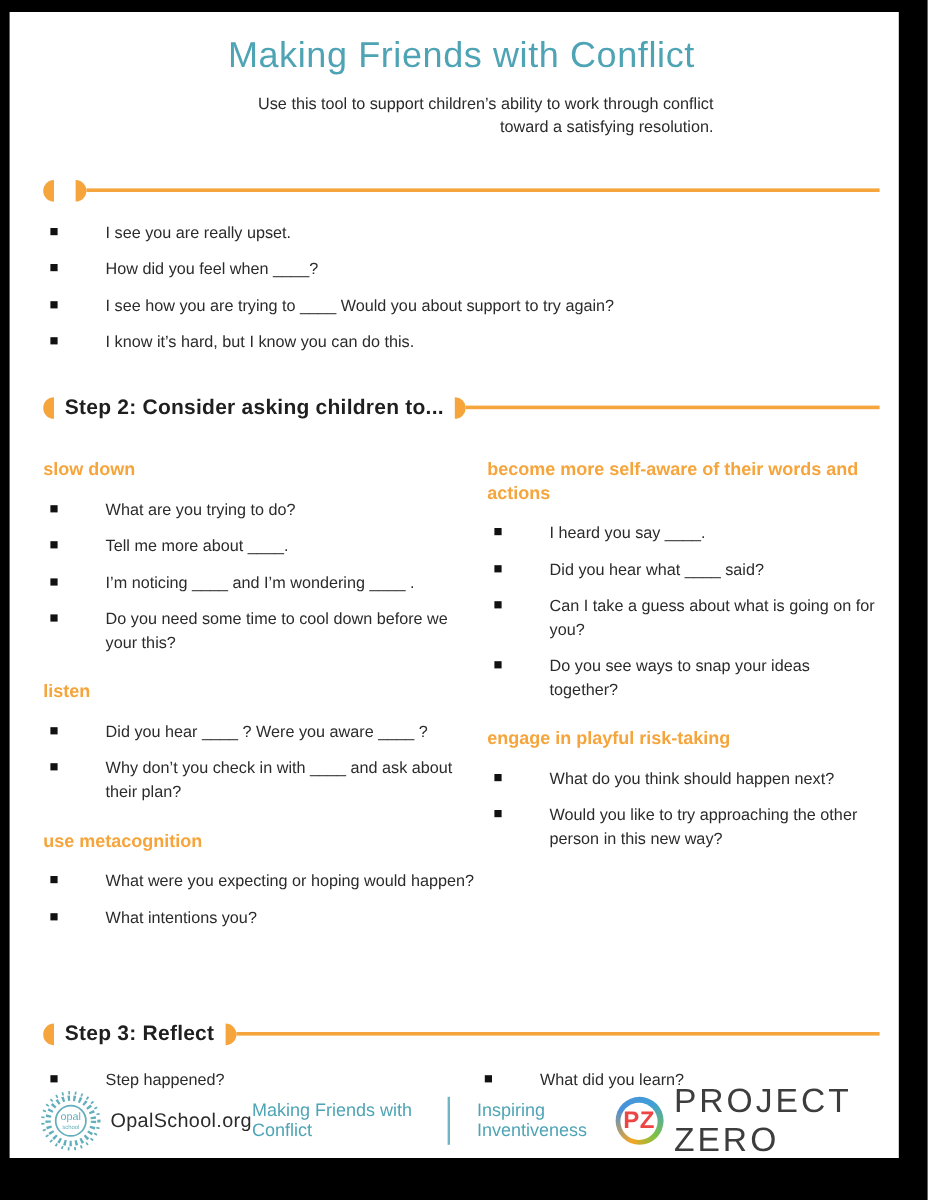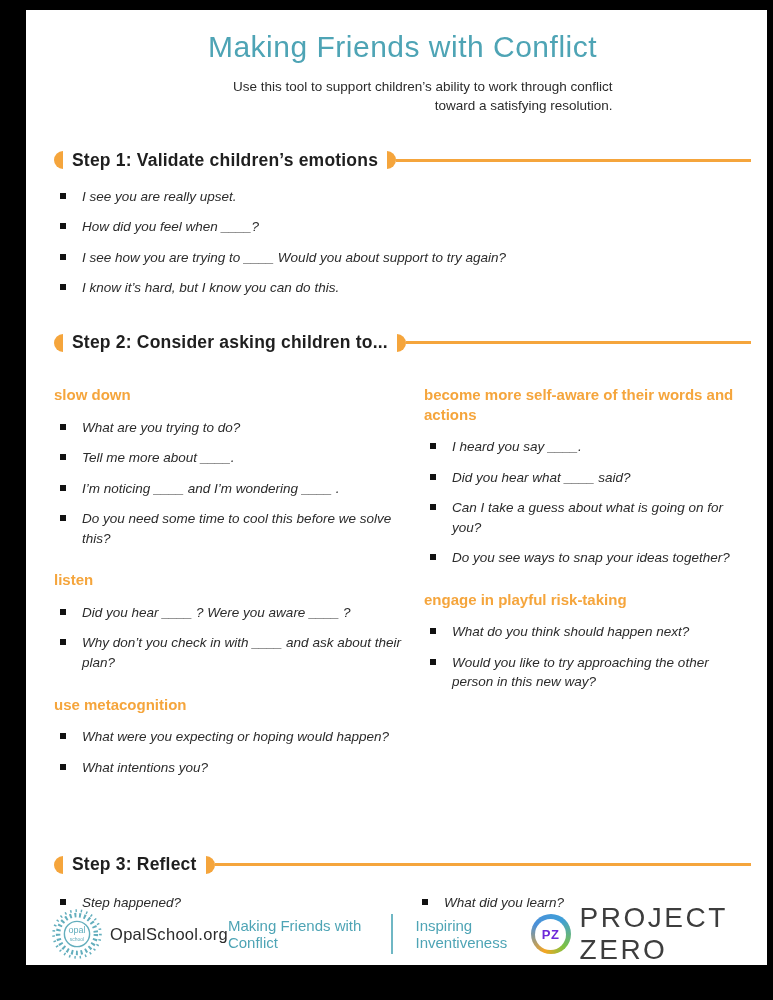--- a/index.html
+++ b/index.html
@@ -1,21 +1,21 @@
 <!DOCTYPE html>
 <html><head>
 <meta charset="utf-8">
 <style>
   html,body{margin:0;padding:0;}
   body{
     width:773px;height:1000px;background:#000;position:relative;
     font-family:"Liberation Sans", sans-serif;
   }
   .page{
-    position:absolute;left:26px;top:10px;width:741px;height:955px;
+    position:absolute;left:8px;top:10px;width:741px;height:955px;
     background:#ffffff;box-sizing:border-box;padding:4px 16px 0 28px;
     overflow:hidden;
   }
   
   .doc-title{
     text-align:center;margin:16px 0 0 0;font-size:30px;font-weight:500;
     color:#4EA4B5;letter-spacing:.5px;
   }
   .doc-subtitle{
     text-align:right;margin:14px auto 0 auto;font-size:13.5px;color:#2b2b2b;
@@ -24,21 +24,21 @@
   
   .step-heading{display:flex;align-items:center;margin-top:34px;}
   .cap-left{width:9px;height:18px;background:#F5A53C;border-radius:9px 0 0 9px;margin-right:9px;flex:none;}
   .cap-right{width:9px;height:18px;background:#F5A53C;border-radius:0 9px 9px 0;margin-left:9px;flex:none;}
   .step-heading h2{margin:0;font-size:17.5px;font-weight:bold;color:#1f1f1f;letter-spacing:.2px;}
   .rule{flex:1;height:3px;background:#F5A53C;margin-left:0;}
   
   ul.blist{list-style:none;margin:16px 0 0 0;padding:0 0 0 6px;}
   ul.blist li{display:flex;margin-bottom:11px;}
   .sq{width:6px;height:6px;background:#111;margin:6px 16px 0 0;flex:none;}
-  .bt{font-size:13.5px;font-style:italic;color:#2b2b2b;line-height:1.45;}
+  .bt{font-size:13.5px;color:#2b2b2b;line-height:1.45;margin-left:24px;}
   
   .cols{display:grid;grid-template-columns:362px 1fr;margin-top:10px;}
   .subhead{font-size:15px;font-weight:bold;color:#F5A53C;margin:22px 0 0 0;line-height:1.3;}
   .col-right{padding-left:8px;}
   .cols ul.blist{margin-top:13px;}
   
   .step3-cols{display:grid;grid-template-columns:362px 1fr;margin-top:6px;}
   .step3-cols ul.blist{margin-top:12px;}
   
   .bottom-bar{
@@ -52,35 +52,34 @@
   .series{font-size:15px;color:#4EA4B5;cursor:default;}
   .pz-logo{display:flex;align-items:center;margin-left:auto;cursor:pointer;}
   .pz-circle{
     width:40px;height:40px;border-radius:50%;flex:none;
     background:conic-gradient(from 200deg,#f5a623,#4a90d9 28%,#3f9fd8 55%,#7dc242 82%,#f5a623);
     display:flex;align-items:center;justify-content:center;
   }
   .pz-inner{
     width:31px;height:31px;border-radius:50%;background:#fff;
     display:flex;align-items:center;justify-content:center;
-    font-size:13px;font-weight:bold;color:#6d28d9;letter-spacing:.5px;
+    font-size:20px;font-weight:bold;color:#ef4444;letter-spacing:.5px;
   }
   .pz-name{font-size:28px;color:#3d3d3d;letter-spacing:2.5px;margin-left:9px;font-stretch:condensed;}
 </style>
 </head>
 <body>
 
 <div class="page">
 
   <h1 class="doc-title">Making Friends with Conflict</h1>
   <p class="doc-subtitle">Use this tool to support children’s ability to work through conflict toward a satisfying resolution.</p>
 
   <div class="step-heading">
     <span class="cap-left"></span>
-    <h2>Step 1: Validate children’s emotions</h2>
     <span class="cap-right"></span>
     <span class="rule"></span>
   </div>
   <ul class="blist">
     <li>
         <span class="sq"></span>
         <span class="bt">I see you are really upset.</span>
       </li>
     <li>
         <span class="sq"></span>
@@ -115,21 +114,21 @@
         <li>
             <span class="sq"></span>
             <span class="bt">Tell me more about ____.</span>
           </li>
         <li>
             <span class="sq"></span>
             <span class="bt">I’m noticing ____ and I’m wondering ____ .</span>
           </li>
         <li>
             <span class="sq"></span>
-            <span class="bt">Do you need some time to cool this before we solve this?</span>
+            <span class="bt">Do you need some time to cool down before we your this?</span>
           </li>
       </ul>
 
       <h3 class="subhead">listen</h3>
       <ul class="blist">
         <li>
             <span class="sq"></span>
             <span class="bt">Did you hear ____ ? Were you aware ____ ?</span>
           </li>
         <li>

